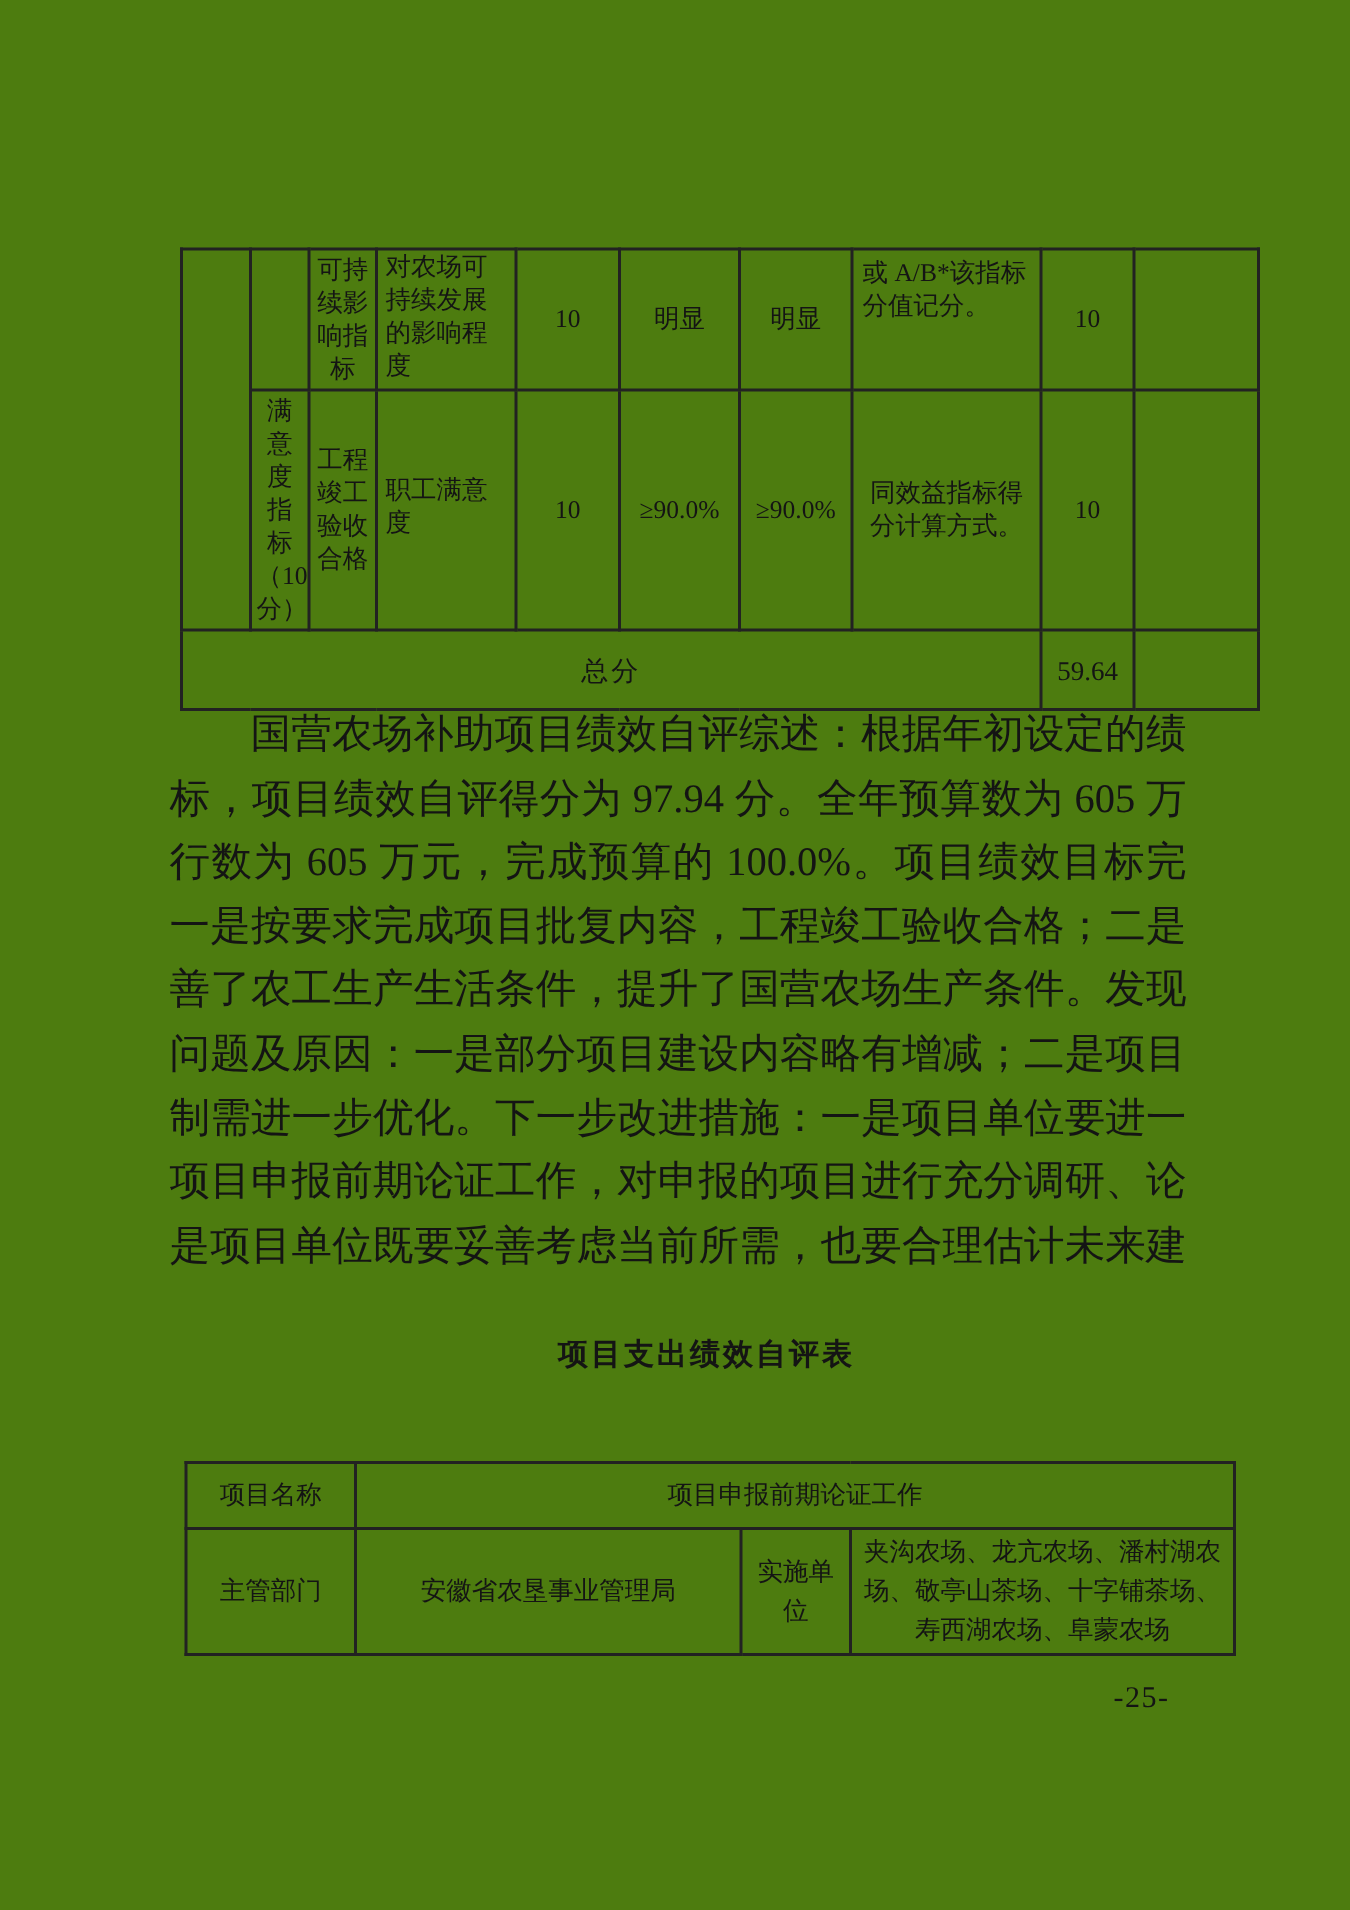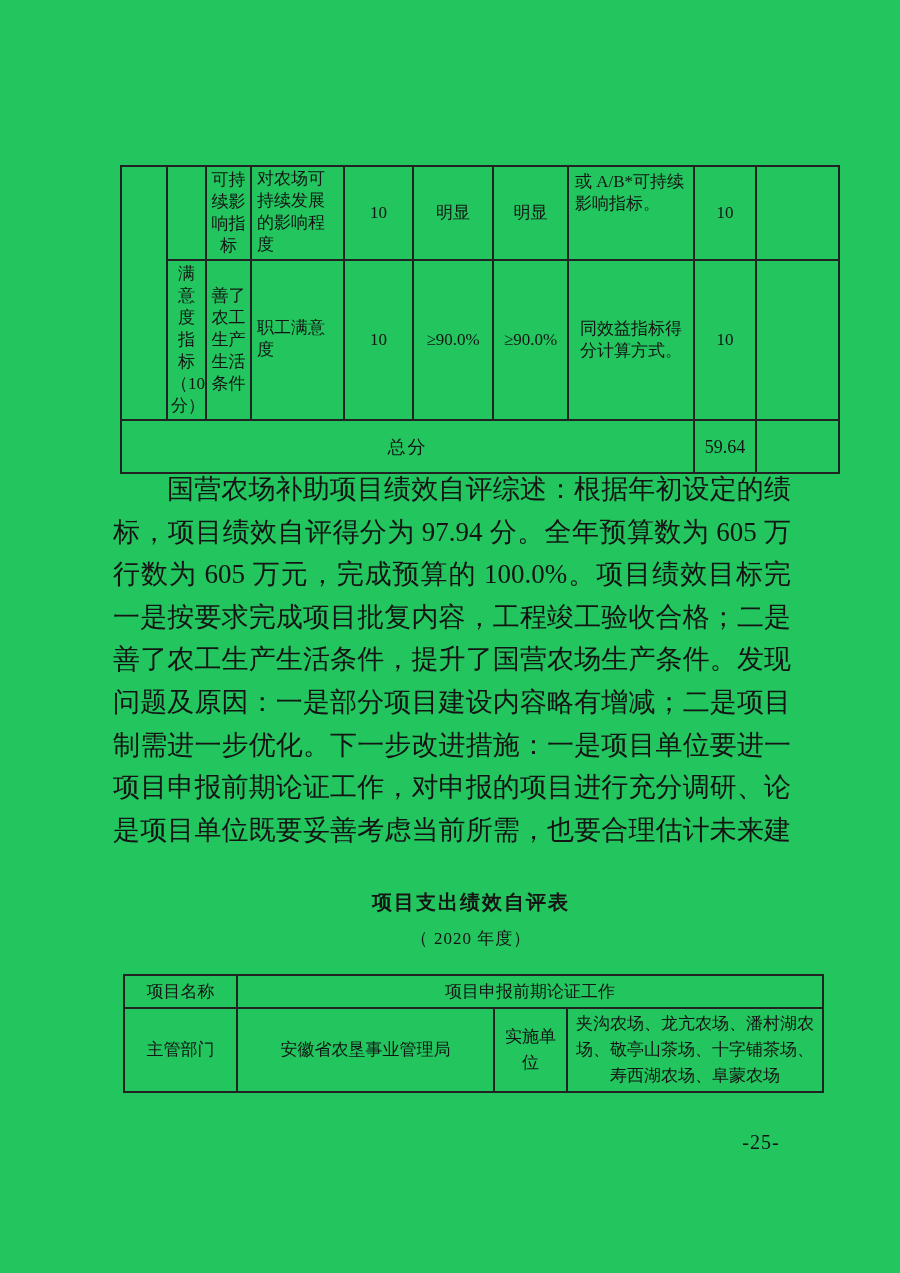--- a/index.html
+++ b/index.html
@@ -1,20 +1,20 @@
 <!DOCTYPE html>
 <html><head>
 <meta charset="utf-8">
 <style>
   html, body { margin: 0; padding: 0; background: #ffffff; }
   .page {
     position: relative;
     width: 900px;
     height: 1273px;
-    background: #22c55e;
+    background: #4d7c0f;
     font-family: "Liberation Serif", "DejaVu Serif", serif;
     color: #141414;
     overflow: hidden;
   }
 
   table { border-collapse: collapse; table-layout: fixed; position: absolute; }
   td { border: 2px solid #222222; overflow: hidden; }
 
   
   .score-table { left: 120px; top: 165px; width: 718px; }
@@ -79,33 +79,32 @@
 
   
   .form-table { left: 123px; top: 974px; width: 699px; }
   .form-table td {
     font-size: 17px;
     line-height: 26px;
     text-align: center;
     vertical-align: middle;
     padding: 2px 4px;
   }
-  .form-table tr.fr1 { height: 33px; }
+  .form-table tr.fr1 { height: 44px; }
   .form-table tr.fr2 { height: 78px; }
 
   
   .page-number {
     position: absolute;
     left: 726px;
     top: 1121px;
     width: 70px;
     font-size: 20px;
     letter-spacing: 1px;
     text-align: center;
-    margin-top: 10px;
   }
 </style>
 </head>
 <body>
 
 <div class="page">
 
   <table class="score-table">
     <colgroup>
       <col style="width:46px">
@@ -121,27 +120,27 @@
     </colgroup>
     <tbody>
         <tr class="r1">
       <td rowspan="2"></td>
       <td></td>
       <td>可持续影响指标</td>
       <td class="name-cell">对农场可持续发展的影响程度</td>
       <td>10</td>
       <td>明显</td>
       <td>明显</td>
-      <td class="note-top">或 A/B*可持续影响指标。</td>
+      <td class="note-top">或 A/B*该指标分值记分。</td>
       <td>10</td>
       <td></td>
     </tr>
     <tr class="r2">
       <td>满意度指标（10分）</td>
-      <td>善了农工生产生活条件</td>
+      <td>工程竣工验收合格</td>
       <td class="name-cell">职工满意度</td>
       <td>10</td>
       <td>≥90.0%</td>
       <td>≥90.0%</td>
       <td>同效益指标得分计算方式。</td>
       <td>10</td>
       <td></td>
     </tr>
     <tr class="r3">
       <td colspan="8" class="total-label">总分</td>
@@ -157,21 +156,20 @@
     <div class="line">行数为 605 万元，完成预算的 100.0%。项目绩效目标完成情况：</div>
     <div class="line">一是按要求完成项目批复内容，工程竣工验收合格；二是切实改</div>
     <div class="line">善了农工生产生活条件，提升了国营农场生产条件。发现的主要</div>
     <div class="line">问题及原因：一是部分项目建设内容略有增减；二是项目成本控</div>
     <div class="line">制需进一步优化。下一步改进措施：一是项目单位要进一步加强</div>
     <div class="line">项目申报前期论证工作，对申报的项目进行充分调研、论证。二</div>
     <div class="line">是项目单位既要妥善考虑当前所需，也要合理估计未来建设时可</div>
   </div>
 
   <div class="form-title">项目支出绩效自评表</div>
-  <div class="form-subtitle">（ 2020 年度）</div>
 
   <table class="form-table">
     <colgroup>
       <col style="width:113px">
         <col style="width:257px">
         <col style="width:73px">
         <col style="width:256px">
     </colgroup>
     <tbody>
         <tr class="fr1">

